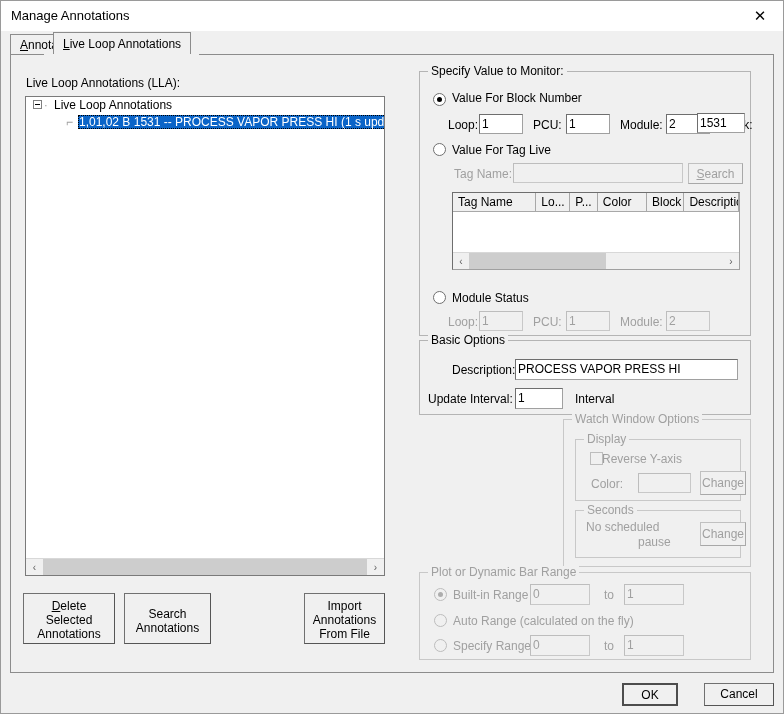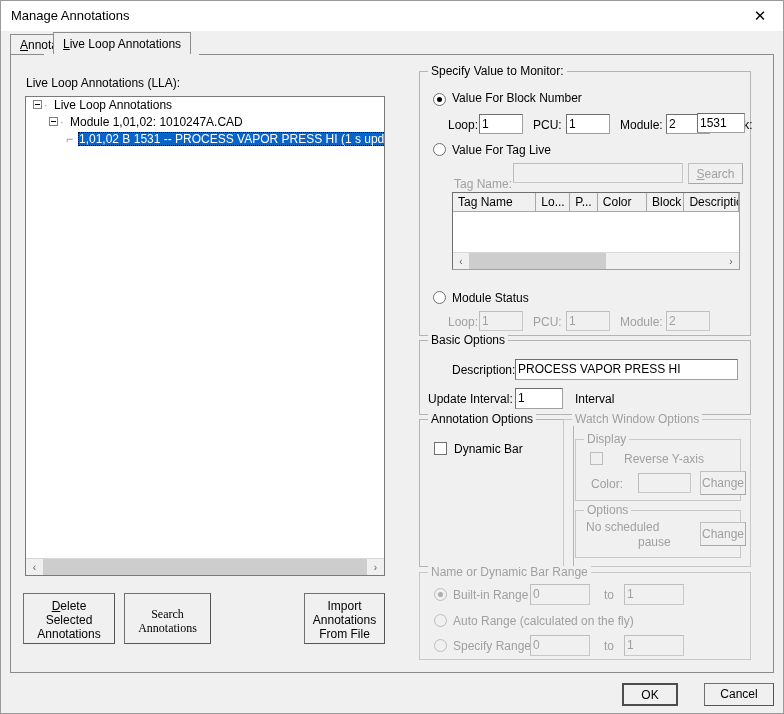--- a/index.html
+++ b/index.html
@@ -172,21 +172,20 @@
   }
   #btn-delete {
     position: absolute; left: 22px; top: 592px;
     width: 92px; height: 51px;
     padding-top: 5px;
   }
   #btn-search-ann {
     position: absolute; left: 123px; top: 592px;
     width: 87px; height: 51px;
     padding-top: 13px;
-    font-family: Liberation Serif, serif;
   }
   #btn-import {
     position: absolute; left: 303px; top: 592px;
     width: 81px; height: 51px;
     padding-top: 5px;
   }
 
   
   .group {
     position: absolute;
@@ -357,23 +356,20 @@
   </div>
   <div id="tabpanel"></div>
   <div id="tabpanel-topmask"></div>
 
   <div class="lbl" id="lla-label">Live Loop Annotations (LLA):</div>
 
   <div id="tree-box">
     <div class="tree-row" id="tree-row-0">
       <span class="expander"></span><span class="tree-dots">·</span><span>Live Loop Annotations</span>
     </div>
-    <div class="tree-row" id="tree-row-1">
-      <span class="expander"></span><span class="tree-dots">·</span><span>Module 1,01,02: 1010247A.CAD</span>
-    </div>
     <div class="tree-row" id="tree-row-2">
       <span class="leaf-line">⌐</span><span class="sel">1,01,02 B 1531 -- PROCESS VAPOR   PRESS HI (1 s updates)</span>
     </div>
 
     <div id="tree-hscroll">
       <div class="sb-arrow">‹</div>
       <div class="sb-track">
         <div class="sb-thumb"></div>
       </div>
       <div class="sb-arrow">›</div>
@@ -408,21 +404,21 @@
     <div class="field" style="left:146px; top:42px; width:44px; height:20px;">1</div>
 
     <span class="lbl" style="left:200px; top:46px;">Module:</span>
     <div class="field" style="left:246px; top:42px; width:44px; height:20px;">2</div>
 
     <span class="lbl" style="left:300px; top:46px;">Block:</span>
 
     <div class="radio" style="left:13px; top:71px;"></div>
     <span class="lbl" style="left:32px; top:71px;">Value For Tag Live</span>
 
-    <span class="lbl dis" style="left:34px; top:95px;margin-top:10px;">Tag Name:</span>
+    <span class="lbl dis" style="left:34px; top:95px;">Tag Name:</span>
     <div class="field dis" style="left:93px; top:91px; width:170px; height:20px;" placeholder=""></div>
     <div class="btn-sm dis" style="left:268px; top:91px; width:55px; height:21px;">
         <span style="text-decoration:underline;">S</span>
         <span>earch</span>
       </div>
 
     <div id="taglist">
       <div id="taglist-header">
         <div class="th" style="width:92px;">Tag Name</div>
         <div class="th" style="width:37px;">Lo...</div>
@@ -458,48 +454,43 @@
 
   <div class="group" id="grp-basic">
     <span class="legend">Basic Options</span>
     <span class="lbl" style="left:32px; top:22px;">Description:</span>
     <div class="field" style="left:95px; top:18px; width:223px; height:21px;">PROCESS VAPOR   PRESS HI</div>
     <span class="lbl" style="left:8px; top:51px;">Update Interval:</span>
     <div class="field" style="left:95px; top:47px; width:48px; height:21px;">1</div>
     <span class="lbl" style="left:155px; top:51px;">Interval</span>
   </div>
 
-  <div class="group" id="grp-annopts">
-    <span class="legend">Annotation Options</span>
-    <div class="check" style="left:14px; top:22px;"></div>
-    <span class="lbl" style="left:34px; top:22px;">Dynamic Bar</span>
-  </div>
 
   <div class="group disabled" id="grp-watch">
     <span class="legend">Watch Window Options</span>
 
     <div class="group disabled" id="grp-display">
       <span class="legend">Display</span>
       <div class="check dis" style="left:14px; top:12px;"></div>
-      <span class="lbl dis" style="left:48px; top:12px;">Reverse Y-axis</span>
+      <span class="lbl dis" style="left:26px; top:12px;">Reverse Y-axis</span>
       <span class="lbl dis" style="left:15px; top:37px;">Color:</span>
       <div id="color-swatch"></div>
       <div class="btn-sm dis" style="left:124px; top:31px; width:46px; height:24px;">Change</div>
     </div>
 
     <div class="group disabled" id="grp-sched">
-      <span class="legend">Options</span>
+      <span class="legend">Seconds</span>
       <span class="lbl dis" style="left:10px; top:9px;">No scheduled</span>
       <span class="lbl dis" style="left:26px; top:24px;padding-left:36px;">pause</span>
       <div class="btn-sm dis" style="left:124px; top:11px; width:46px; height:24px;">Change</div>
     </div>
   </div>
 
   <div class="group disabled" id="grp-plot">
-    <span class="legend">Name or Dynamic Bar Range</span>
+    <span class="legend">Plot or Dynamic Bar Range</span>
 
     <div class="radio dis checked" style="left:14px; top:15px;"></div>
     <span class="lbl dis" style="left:33px; top:15px;">Built-in Range</span>
     <div class="field dis" style="left:110px; top:11px; width:60px; height:21px;">0</div>
     <span class="lbl dis" style="left:184px; top:15px;">to</span>
     <div class="field dis" style="left:204px; top:11px; width:60px; height:21px;">1</div>
 
     <div class="radio dis" style="left:14px; top:41px;"></div>
     <span class="lbl dis" style="left:33px; top:41px;">Auto Range (calculated on the fly)</span>
 

